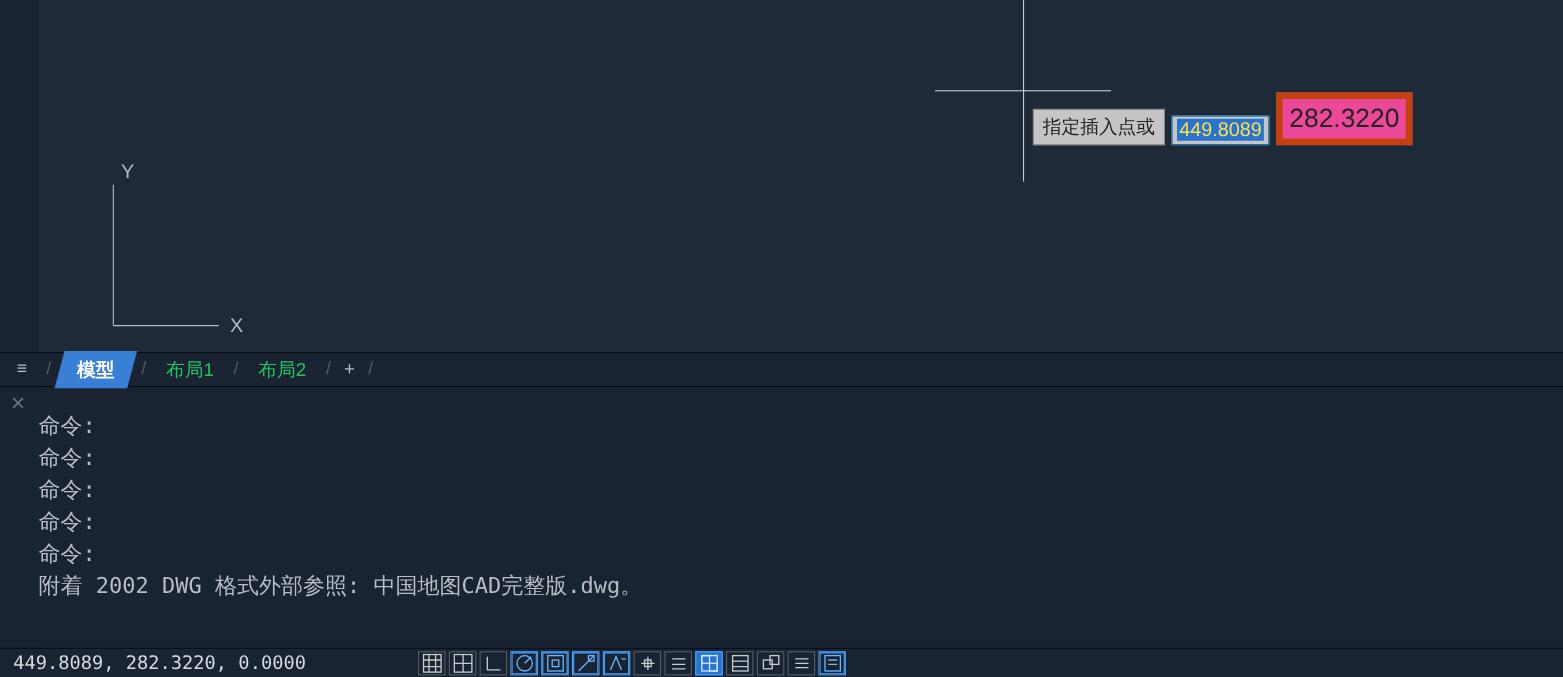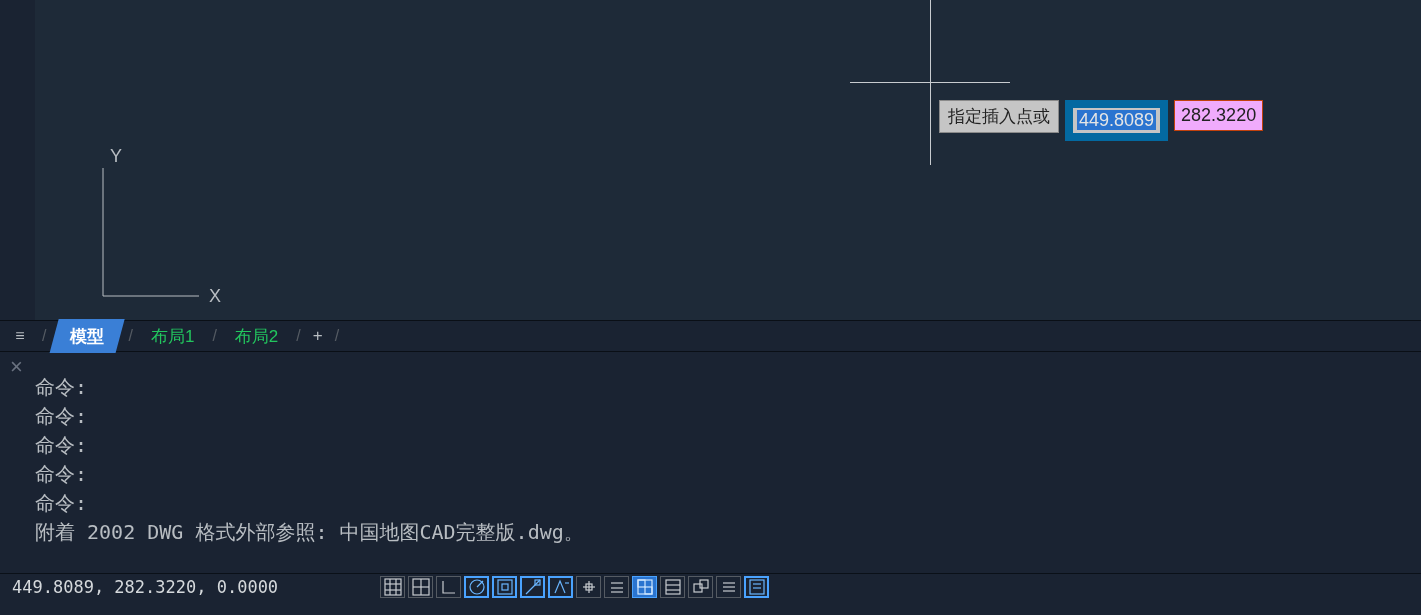--- a/index.html
+++ b/index.html
@@ -33,49 +33,49 @@
   }
   .crosshair .h {
     position: absolute;
     left: -80px; top: 0;
     width: 160px; height: 1px;
     background: #c8ccd0;
   }
   .tooltip {
     position: absolute;
     left: 904px;
-    top: 100px;
+    top: 84px;
     display: flex;
     gap: 6px;
-    align-items: flex-start;
+    align-items: flex-end;
   }
   .tooltip .label {
     background: #c5c5c5;
     border: 1px solid #8a8a8a;
     color: #222;
     padding: 4px 8px;
     font-size: 17px;
   }
   .tooltip .x {
     background: #c5c5c5;
-    border: 8px solid #0369a1;
-    color: #e5e5e5;
+    border: 1px solid #0369a1;
+    color: #fde047;
     padding: 2px 4px;
     font-size: 18px;
   }
   .tooltip .x span {
     background: #2a74d0;
     padding: 0 2px;
   }
   .tooltip .y {
-    background: #f0abfc;
-    border: 1px solid #c2410c;
+    background: #ec4899;
+    border: 6px solid #c2410c;
     color: #222;
     padding: 4px 6px;
-    font-size: 18px;
+    font-size: 24px;
   }
   .ucs {
     position: absolute;
     left: 54px;
     top: 148px;
     width: 140px;
     height: 160px;
   }
   .ucs line { stroke: #b8bdc2; stroke-width: 1; }
   .ucs text { fill: #b8bdc2; font-size: 18px; }
@@ -151,21 +151,21 @@
   .cmdwin .inputline .caret {
     display:inline-block;
     width: 1px; height: 22px;
     background: #d5d9dc;
     margin-left: 2px;
     vertical-align: -3px;
   }
   .statusbar {
     position: absolute;
     left: 0;
-    bottom: 16px;
+    bottom: 0;
     width: 1421px;
     height: 26px;
     background: #1a2332;
     border-top: 1px solid #0a1018;
     display: flex;
     align-items: center;
     color: #d5d9dc;
     font-family: "NSimSun",monospace;
     font-size: 17px;
   }

